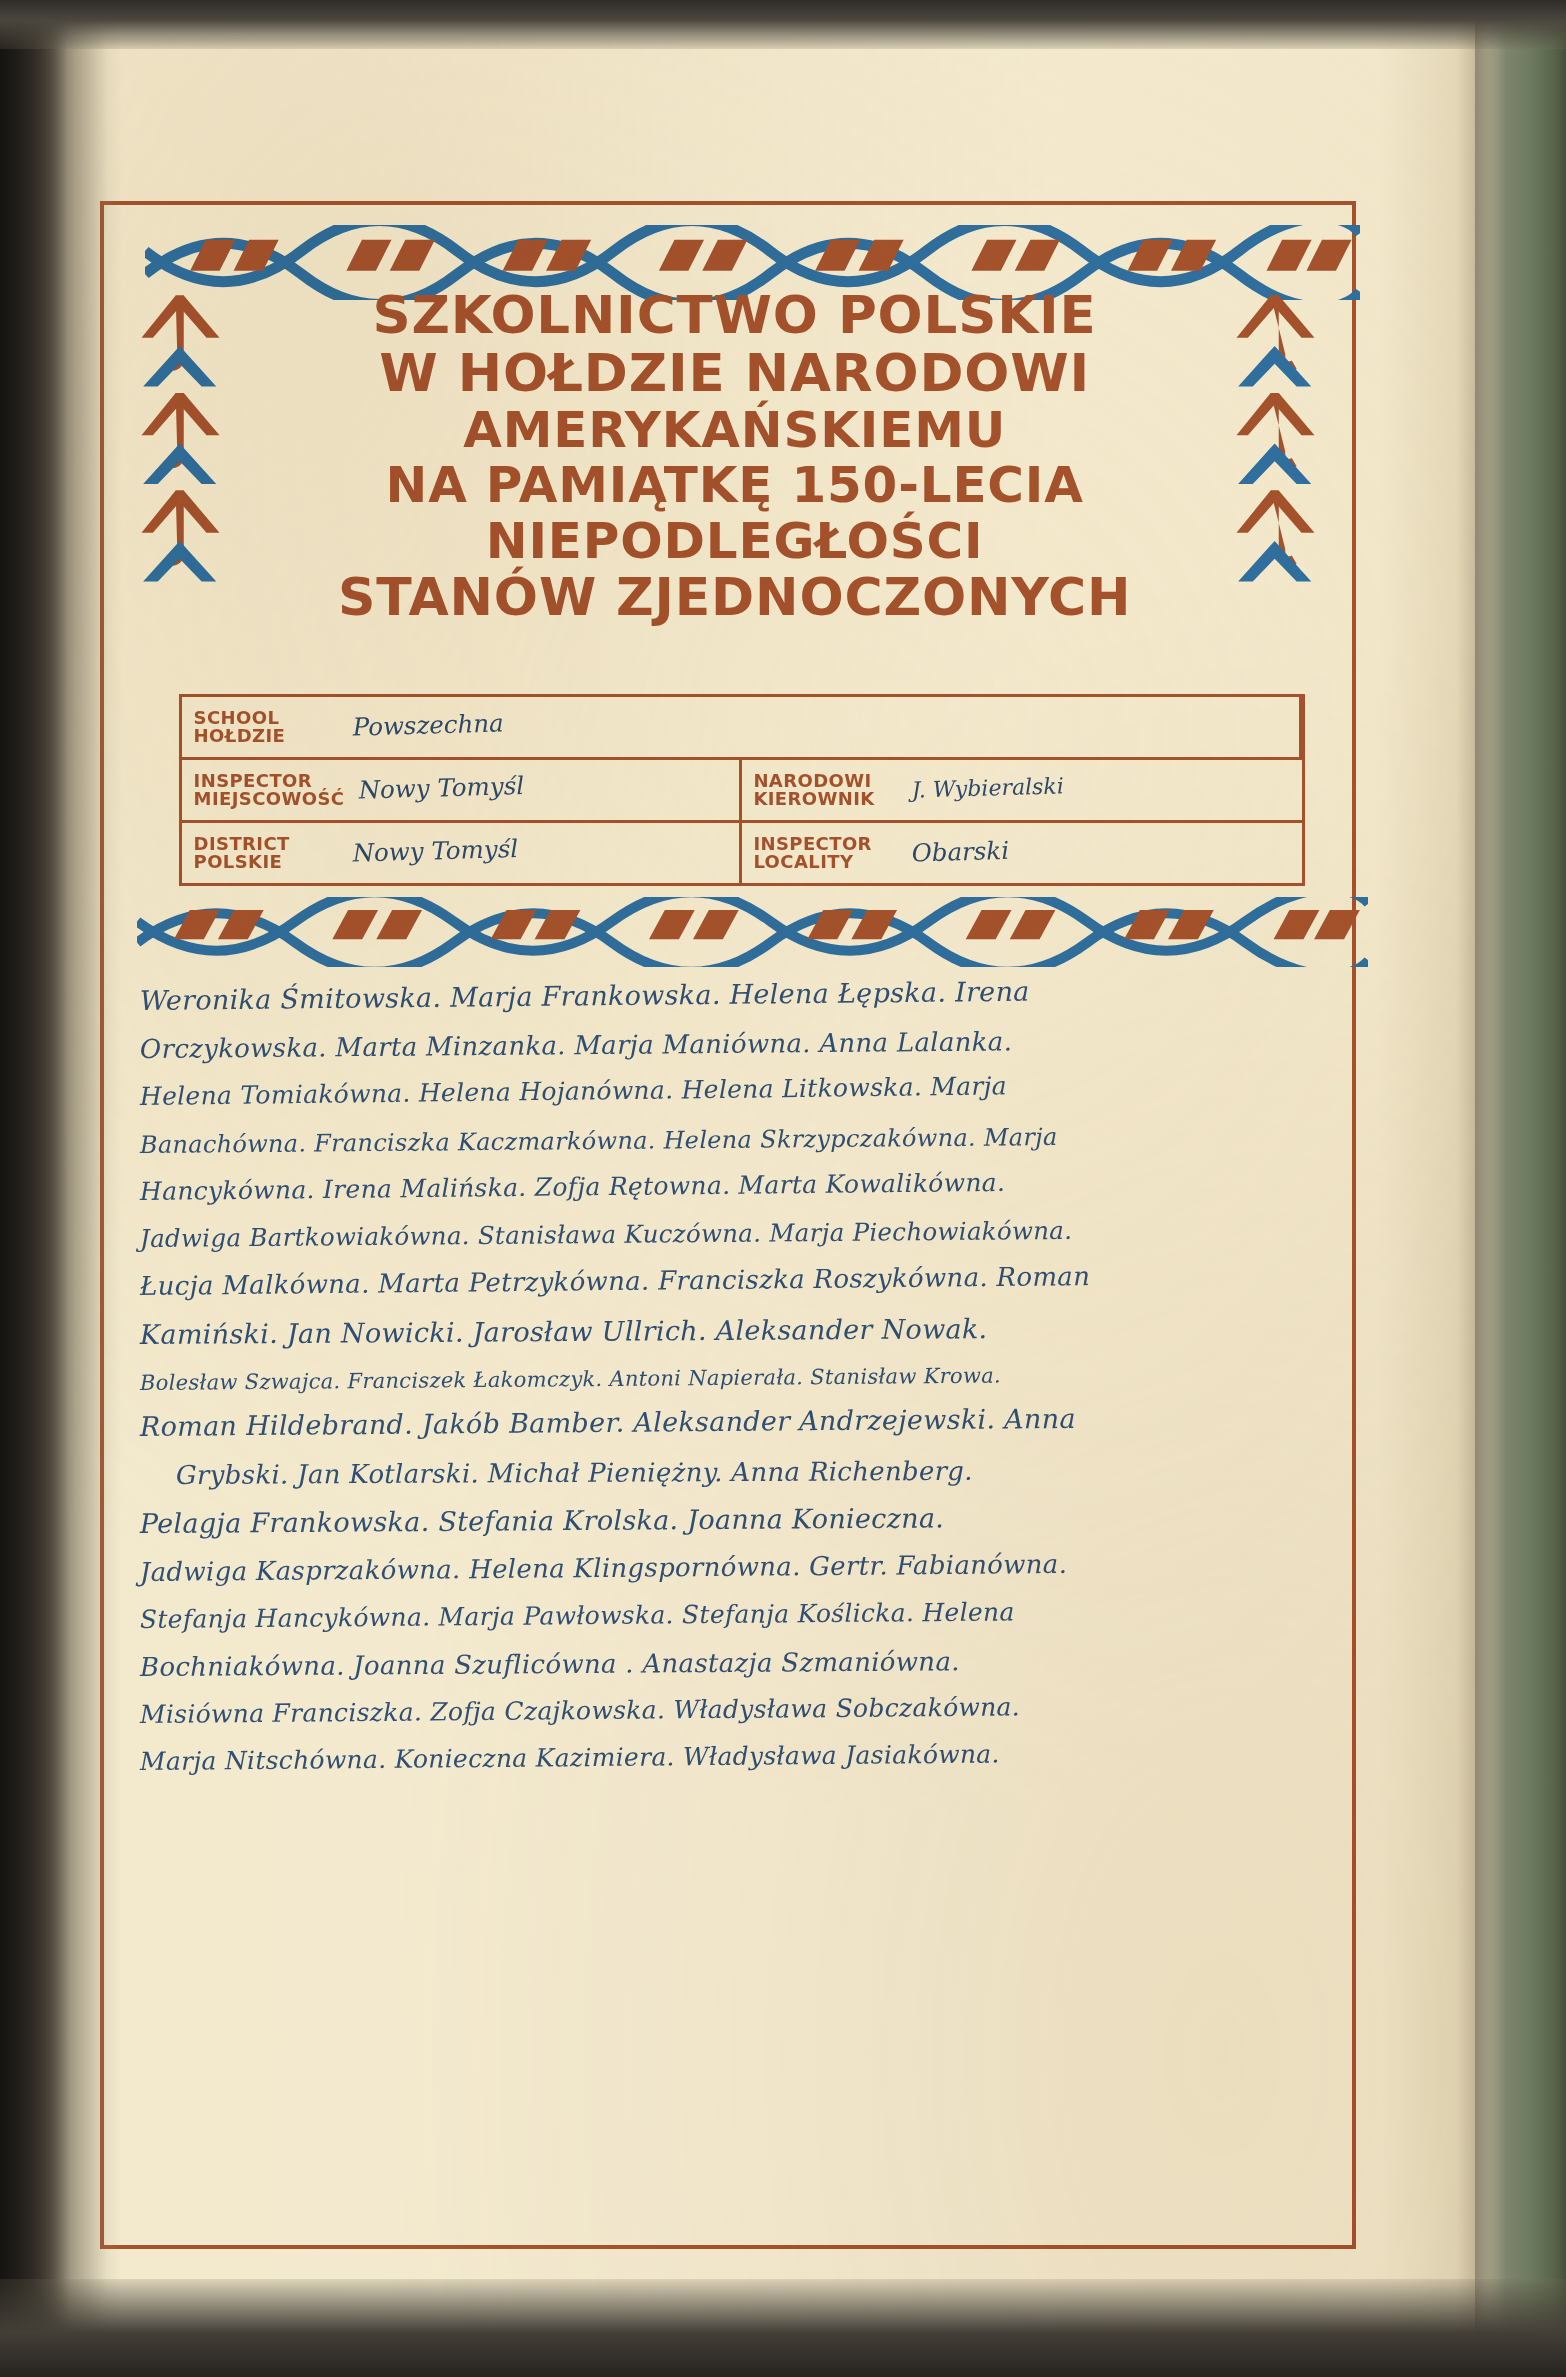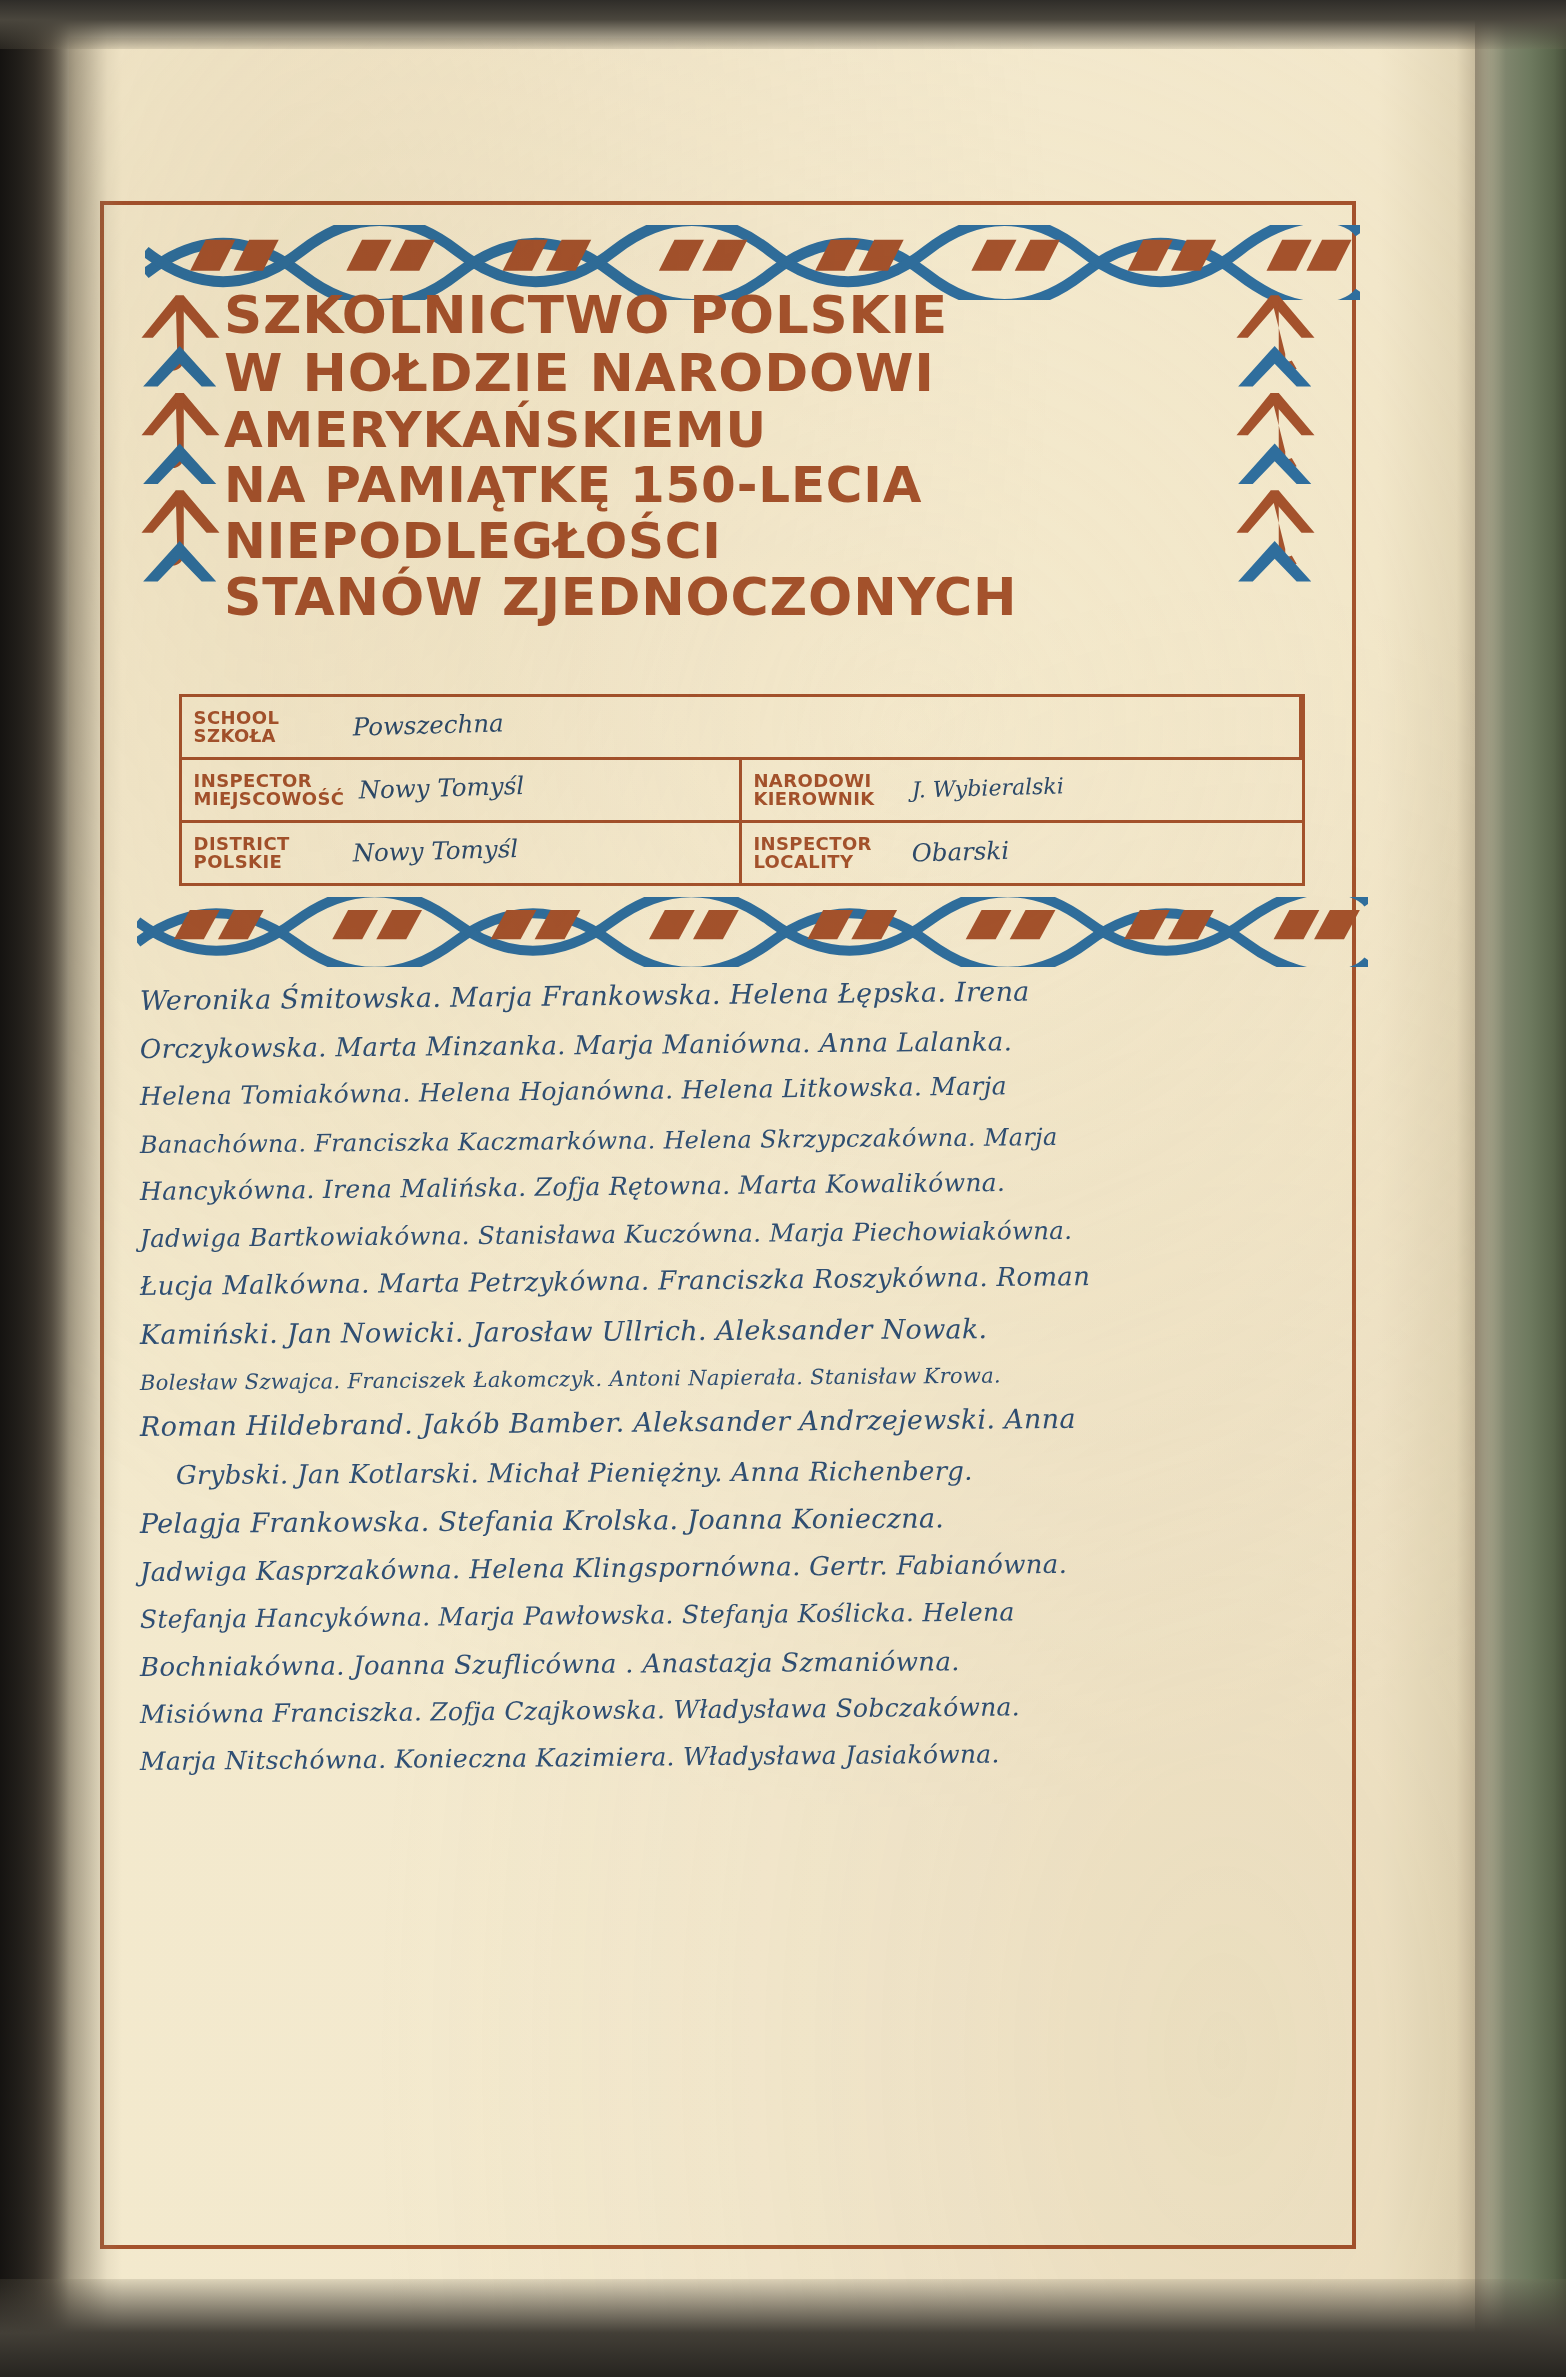--- a/index.html
+++ b/index.html
@@ -107,21 +107,21 @@
     width: 91px;
     height: 318px;
   }
   .side-orn.left { left: 14.7px; }
   .side-orn.right { right: 14.7px; }
 
   #title-lines {
     position: absolute;
     left: 114px; right: 100px;
     top: 64px;
-    text-align: left;
+    text-align: center;
     color: #a4522c;
   }
   .title-line {
     font-family: "DejaVu Sans", sans-serif;
     font-weight: bold;
     color: #a4522c;
     letter-spacing: 0.8px;
     line-height: 1.0;
     white-space: nowrap;
     transform: scaleX(1.02);
@@ -295,21 +295,21 @@
           <div class="title-line tl6">STANÓW ZJEDNOCZONYCH</div>
         </div>
       </div>
 
       <div id="info-table">
 
         <div class="info-row">
           <div class="info-cell left">
             <div class="label-stack">
               <span class="lbl-en">SCHOOL</span>
-              <span class="lbl-pl">SZKOŁA</span>
+              <span class="lbl-pl">HOŁDZIE</span>
             </div>
             <div class="handwritten">Powszechna</div>
           </div>
         </div>
 
         <div class="info-row">
           <div class="info-cell left">
             <div class="label-stack">
               <span class="lbl-en">INSPECTOR</span>
               <span class="lbl-pl">MIEJSCOWOŚĆ</span>

